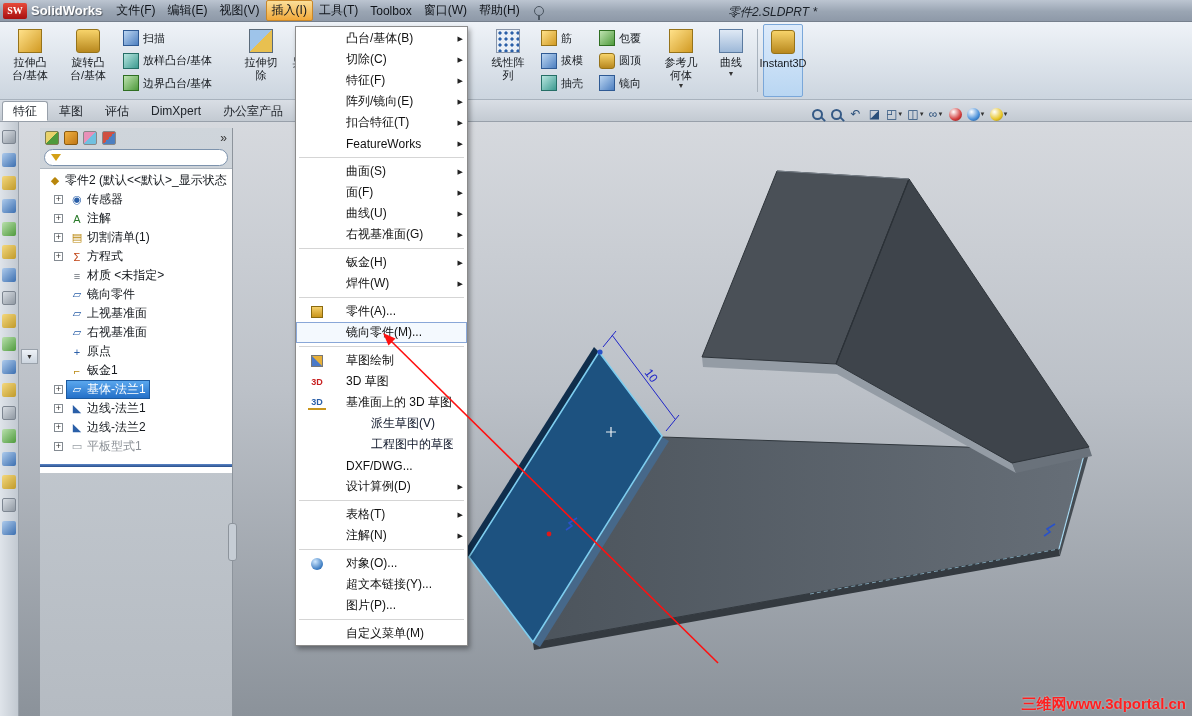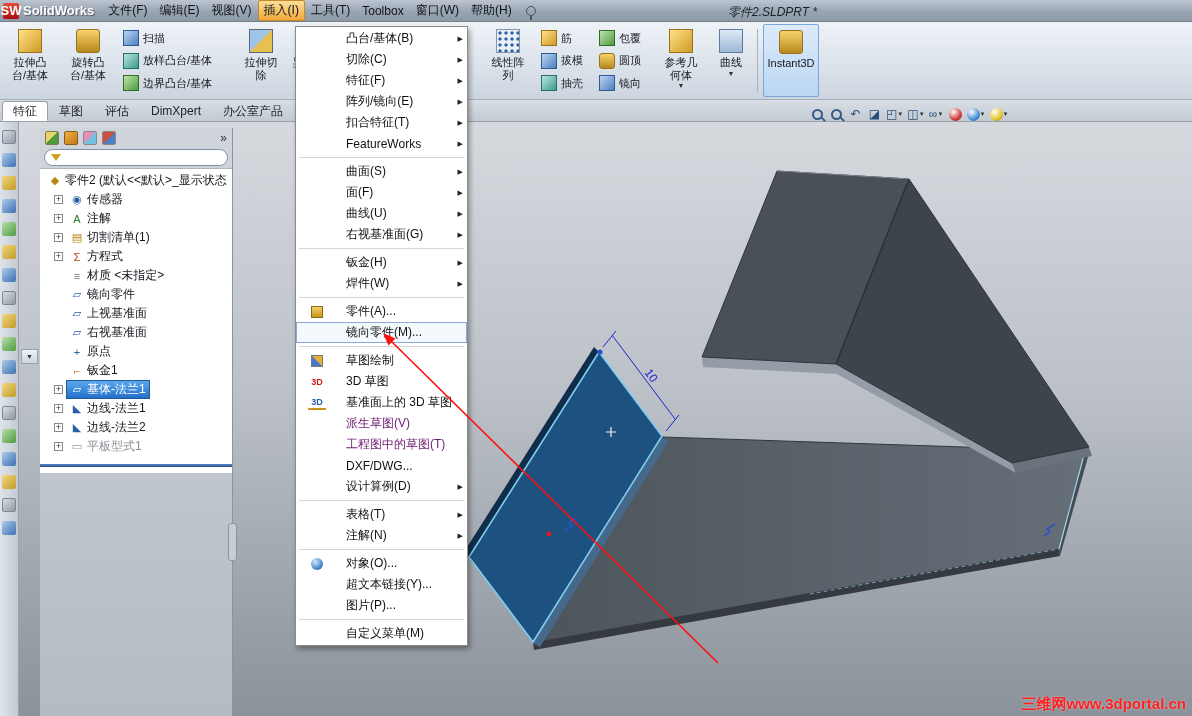--- a/index.html
+++ b/index.html
@@ -4,21 +4,21 @@
 <style>
   * { box-sizing: border-box; margin: 0; padding: 0; }
   html,body { width:1192px; height:716px; }
   .app {
     position:relative; width:1192px; height:716px; overflow:hidden;
     font-family:"Liberation Sans","DejaVu Sans",sans-serif; font-size:12px;
     background:#8a9097; cursor:default;
   }
   
   .titlebar{position:relative;height:22px;background:linear-gradient(#bcc5d1,#9aa5b3 55%,#8e99a8);display:flex;align-items:center;z-index:20;border-bottom:1px solid #76808d;}
-  .logo{width:16px;height:16px;background:linear-gradient(#e74a3a,#a80f0f);color:#fff;font-size:13px;font-weight:bold;display:flex;align-items:center;justify-content:center;margin:0 4px 0 3px;border-radius:2px;flex:none;}
+  .logo{width:24px;height:16px;background:linear-gradient(#e74a3a,#a80f0f);color:#fff;font-size:10px;font-weight:bold;display:flex;align-items:center;justify-content:center;margin:0 4px 0 3px;border-radius:2px;flex:none;font-family:Liberation Serif, serif;}
   .appname{color:#fff;font-weight:bold;font-size:13px;text-shadow:1px 1px 1px rgba(0,0,0,.45);margin-right:8px;}
   .tmenu{font-size:12px;color:#10141a;padding:2px 6px;border-radius:2px;white-space:nowrap;}
   .tmenu.active{background:linear-gradient(#fbdf9a,#f2a93a);border:1px solid #c8872a;padding:1px 5px;}
   .pin{width:10px;height:10px;border:1px solid #4a5560;border-radius:50%;margin-left:8px;position:relative;}
   .pin:after{content:"";position:absolute;left:3px;top:8px;width:2px;height:5px;background:#4a5560;}
   .doctitle{position:absolute;left:728px;top:4px;color:#1a2028;font-size:12px;font-style:italic;}
   
   .toolbar{position:relative;height:78px;background:linear-gradient(#eff3f8,#ccd5df);border-bottom:1px solid #a8b2bd;display:flex;align-items:stretch;padding:2px;gap:2px;z-index:15;}
   .bigbtn{display:flex;flex-direction:column;align-items:center;padding-top:5px;font-size:11px;color:#15191e;line-height:1.15;text-align:center;}
   .blabel{white-space:pre-line;}
@@ -91,21 +91,21 @@
   .rollback{height:3px;background:linear-gradient(#5a86c8,#2a4f8a);margin:8px 0 0 0;}
   .grip{position:absolute;left:228px;top:523px;width:9px;height:38px;background:#c6cdd5;border:1px solid #8d949c;border-radius:3px;z-index:18;}
   
   .menu{position:absolute;left:295px;top:26px;width:173px;z-index:40;background:#fff;border:1px solid #8b8b8b;box-shadow:2px 3px 5px rgba(0,0,0,.35);padding:1px 0;}
   .mrow{position:relative;height:21px;display:flex;align-items:center;padding:0 14px 0 12px;font-size:12px;color:#111;}
   .mico{width:18px;height:14px;margin-right:20px;flex:none;display:flex;align-items:center;justify-content:center;font-size:9px;}
   .mlabel{white-space:nowrap;overflow:hidden;}
   .marrow{position:absolute;right:4px;top:7px;font-size:7px;color:#222;}
   .msep{height:1px;background:#d5d5d5;margin:3px 3px;}
   .mrow.hot{background:#f4f9fe;outline:1px solid #89a7d8;outline-offset:-1px;}
-  .mrow.dis{color:#701a75;}
+  .mrow.dis{color:#0f172a;gap:25px;}
   .ic-part{width:12px;height:12px;background:linear-gradient(#f5d06a,#c8951c);border:1px solid #8a6a10;}
   .ic-sketch{width:12px;height:12px;background:linear-gradient(45deg,#4a79c8 45%,#e8b038 55%);border:1px solid #777;}
   .ic-3d{color:#c82020;font-weight:bold;font-size:9px;}
   .ic-3dp{color:#2a5fa8;font-weight:bold;font-size:9px;border-bottom:2px solid #c8951c;}
   .ic-globe{width:12px;height:12px;border-radius:50%;background:radial-gradient(circle at 35% 30%,#cfe8ff,#3a7ac0 70%,#1a4a80);}
 </style>
 </head>
 <body>
 
 <div class="app">
@@ -199,21 +199,21 @@
       <span class="blabel">参考几
 何体</span>
       <span class="bdrop">▼</span>
     </div>
     <div class="bigbtn" style="width:42px">
       <span class="bigicon i-curve"></span>
       <span class="blabel">曲线</span>
       <span class="bdrop">▼</span>
     </div>
     <div class="vsep"></div>
-    <div class="bigbtn pressed" style="width:56px">
+    <div class="bigbtn pressed" style="width:40px">
       <span class="bigicon i-gold2"></span>
       <span class="blabel">Instant3D</span>
     </div>
   </div>
 
   <div class="tabrow">
     <div class="tab active">特征</div>
     <div class="tab">草图</div>
     <div class="tab">评估</div>
     <div class="tab">DimXpert</div>

